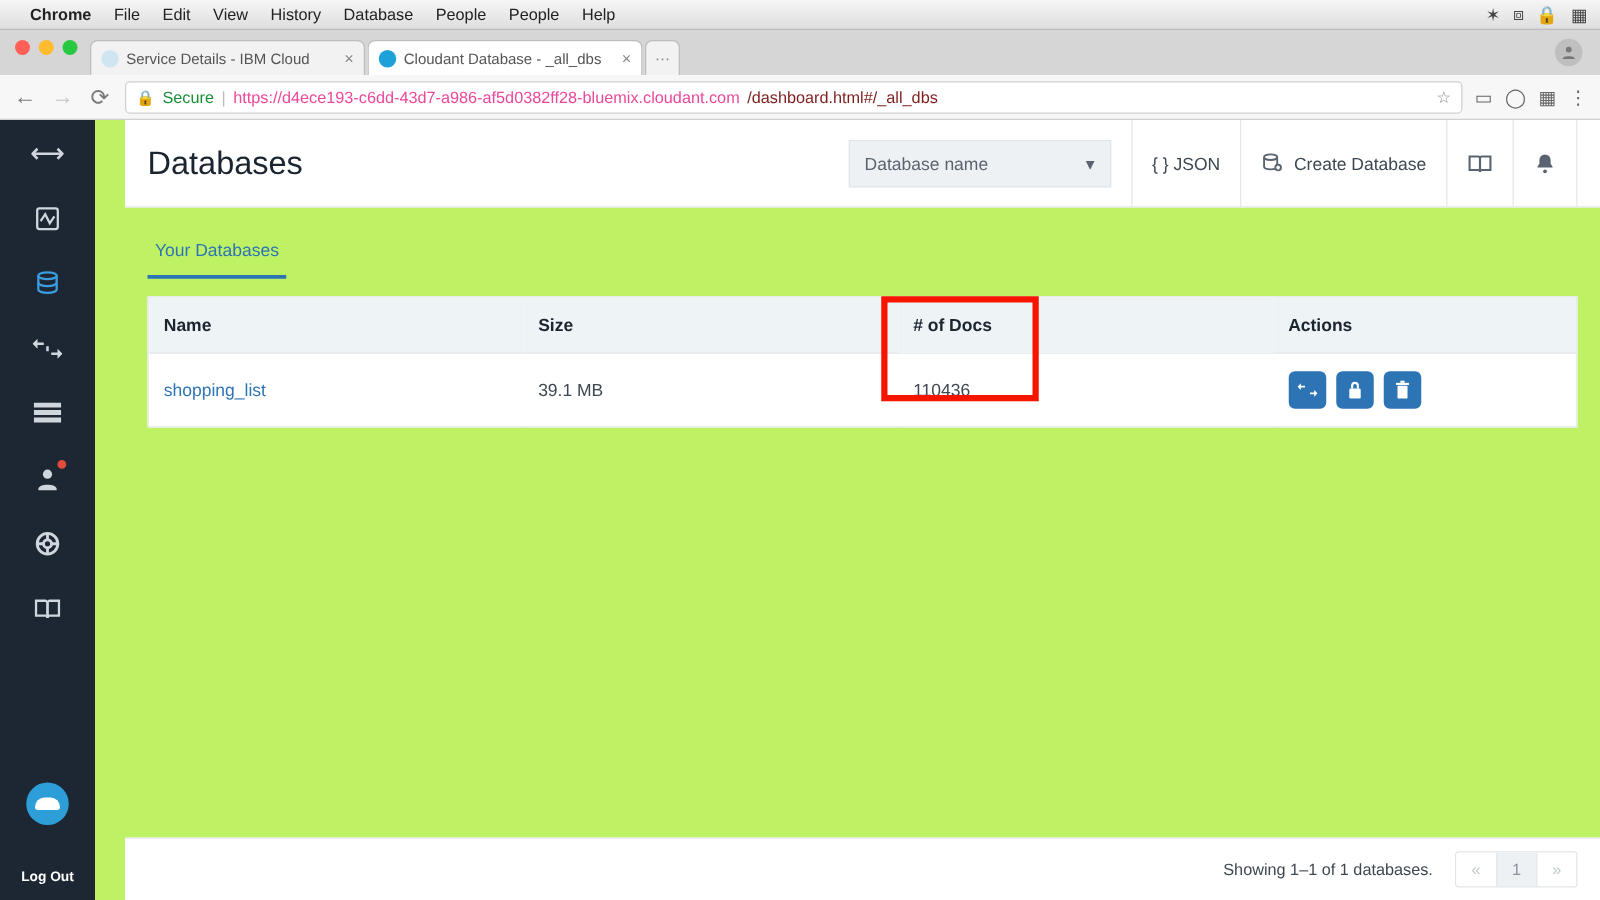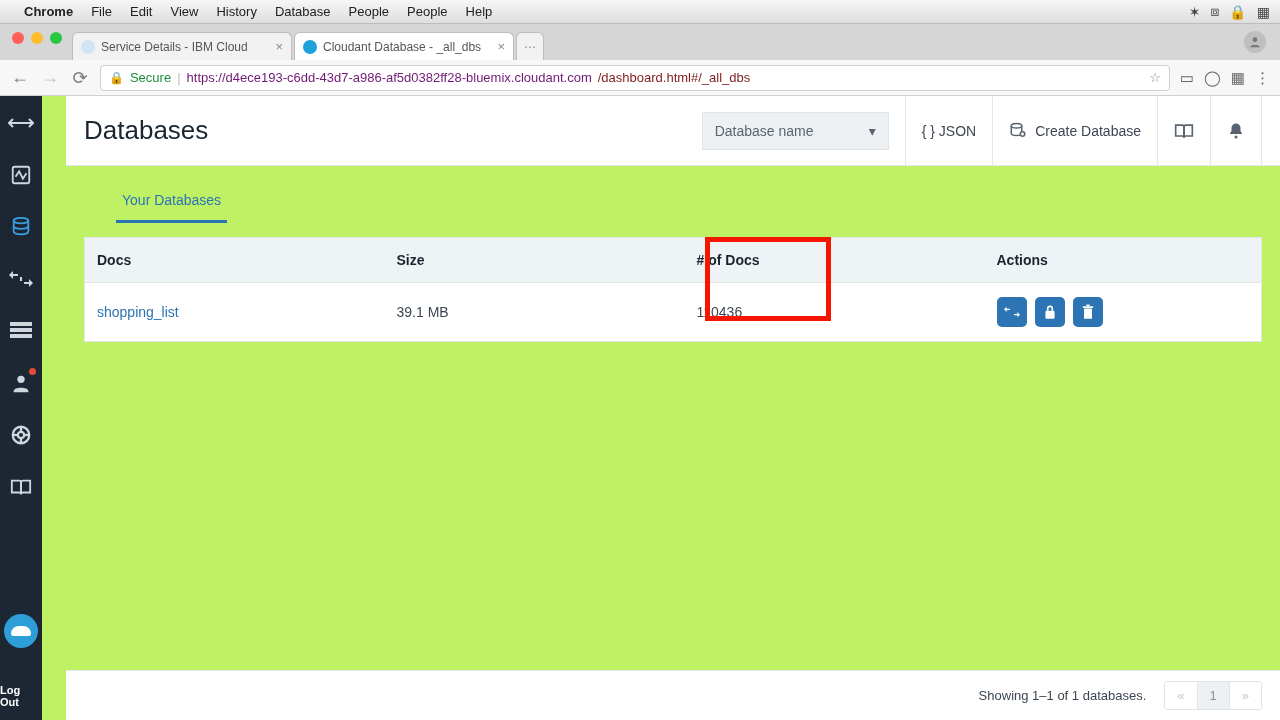--- a/index.html
+++ b/index.html
@@ -29,52 +29,52 @@
   .chrome-user { margin-left:auto; margin-right:14px; align-self:center; width:22px; height:22px; border-radius:50%; background:#bfbfbf; display:flex; align-items:center; justify-content:center; color:#666; }
 
   
   .chrome-toolbar { height:36px; background:#f7f7f7; border-bottom:1px solid #d0d0d0; display:flex; align-items:center; padding:0 10px; gap:10px; }
   .nav-btn { color:#7a7a7a; font-size:18px; width:20px; text-align:center; }
   .nav-btn.dis { color:#c4c4c4; }
   .omnibox { flex:1; height:26px; background:#fff; border:1px solid #d0d0d0; border-radius:4px; display:flex; align-items:center; padding:0 8px; font-size:13px; gap:6px; }
   .omnibox .lock { color:#1a8f3a; font-size:12px; }
   .omnibox .secure { color:#1a8f3a; font-size:13px; }
   .omnibox .pipe { color:#bbb; }
-  .url-dark { color:#701a75; }
+  .url-dark { color:#ec4899; }
   .url-light { color:#7f1d1d; }
   .omni-star { margin-left:auto; color:#888; }
   .ext-icons { display:flex; gap:10px; color:#666; font-size:15px; align-items:center; }
 
   
   .app { position:relative; height:624px; display:flex; }
 
   
-  .leftnav { width:42px; background:#1d2733; display:flex; flex-direction:column; align-items:center; padding-top:14px; gap:26px; color:#cfd6dd; }
+  .leftnav { width:76px; background:#1d2733; display:flex; flex-direction:column; align-items:center; padding-top:14px; gap:26px; color:#cfd6dd; }
   .leftnav .nav-icon { width:26px; height:26px; display:flex; align-items:center; justify-content:center; font-size:18px; position:relative; }
   .nav-icon.active svg, .nav-icon.active { color:#3b9de0; }
   .nav-badge { position:absolute; top:-2px; right:-2px; width:7px; height:7px; background:#e24b3b; border-radius:50%; }
   .leftnav .flex { flex:1; }
   .leftnav .avatar { width:34px; height:34px; border-radius:50%; background:#2d9ed8; display:flex; align-items:center; justify-content:center; margin-bottom:10px; }
   .leftnav .avatar .inner { width:20px; height:10px; background:#fff; border-radius:10px 10px 3px 3px; }
   .leftnav .logout { color:#fff; font-size:11px; font-weight:600; margin-bottom:12px; }
 
   
   .main { flex:1; background:#bef264; display:flex; flex-direction:column;padding-left:24px; }
 
   .topbar { height:70px; background:#fff; border-bottom:1px solid #e3e7ea; display:flex; align-items:center; padding:0 18px; }
   .page-title { font-size:26px; font-weight:400; color:#1b2530; }
-  .dbselect { margin-left:auto; height:38px; width:187px; background:#eef1f3; border:1px solid #e1e5e8; display:flex; align-items:center; padding:0 12px; color:#5a6470; font-size:14px; justify-content:space-between;gap:16px; }
+  .dbselect { margin-left:auto; height:38px; width:210px; background:#eef1f3; border:1px solid #e1e5e8; display:flex; align-items:center; padding:0 12px; color:#5a6470; font-size:14px; justify-content:space-between;gap:16px; }
   .top-actions { display:flex; align-items:stretch; height:70px; margin-left:16px; }
   .top-action { border-left:1px solid #e3e7ea; display:flex; align-items:center; padding:0 16px; gap:8px; color:#3d4752; font-size:14px; }
   .top-action:last-child { border-right:1px solid #e3e7ea; }
   .top-action svg { color:#5a6470; }
 
   
   .content { padding:0 18px; flex:1; overflow:auto; }
-  .tabs { padding-top:18px;margin-left:32px; }
+  .tabs { padding-top:18px; }
   .tab-label { display:inline-block; color:#2d74b5; font-size:14px; padding:8px 6px 12px 6px; border-bottom:3px solid #2d74b5; }
 
   
   table.db { width:100%; border-collapse:collapse; margin-top:14px; background:#fff; border:1px solid #e3e7ea; }
   table.db th { text-align:left; font-size:14px; font-weight:700; color:#1b2530; padding:14px 12px; background:#eef3f6; border-bottom:1px solid #e3e7ea; }
   table.db td { font-size:14px; color:#3d4752; padding:14px 12px; }
   td.name a { color:#2d74b5; text-decoration:none; }
   th.docs, td.docs { position:relative; }
   .highlight-box { position:absolute; border:5px solid #f61600; pointer-events:none; }
 
@@ -269,21 +269,21 @@
 
       <table class="db">
         <colgroup>
             <col style="width:300px">
             <col style="width:300px">
             <col style="width:300px">
             <col>
           </colgroup>
         <thead>
           <tr>
-            <th>Docs</th>
+            <th>Name</th>
             <th>Size</th>
             <th class="docs"><span># of Docs</span></th>
             <th>Actions</th>
           </tr>
         </thead>
         <tbody>
           <tr>
             <td class="name"><a href="#">shopping_list</a></td>
             <td>39.1 MB</td>
             <td class="docs">110436</td>

